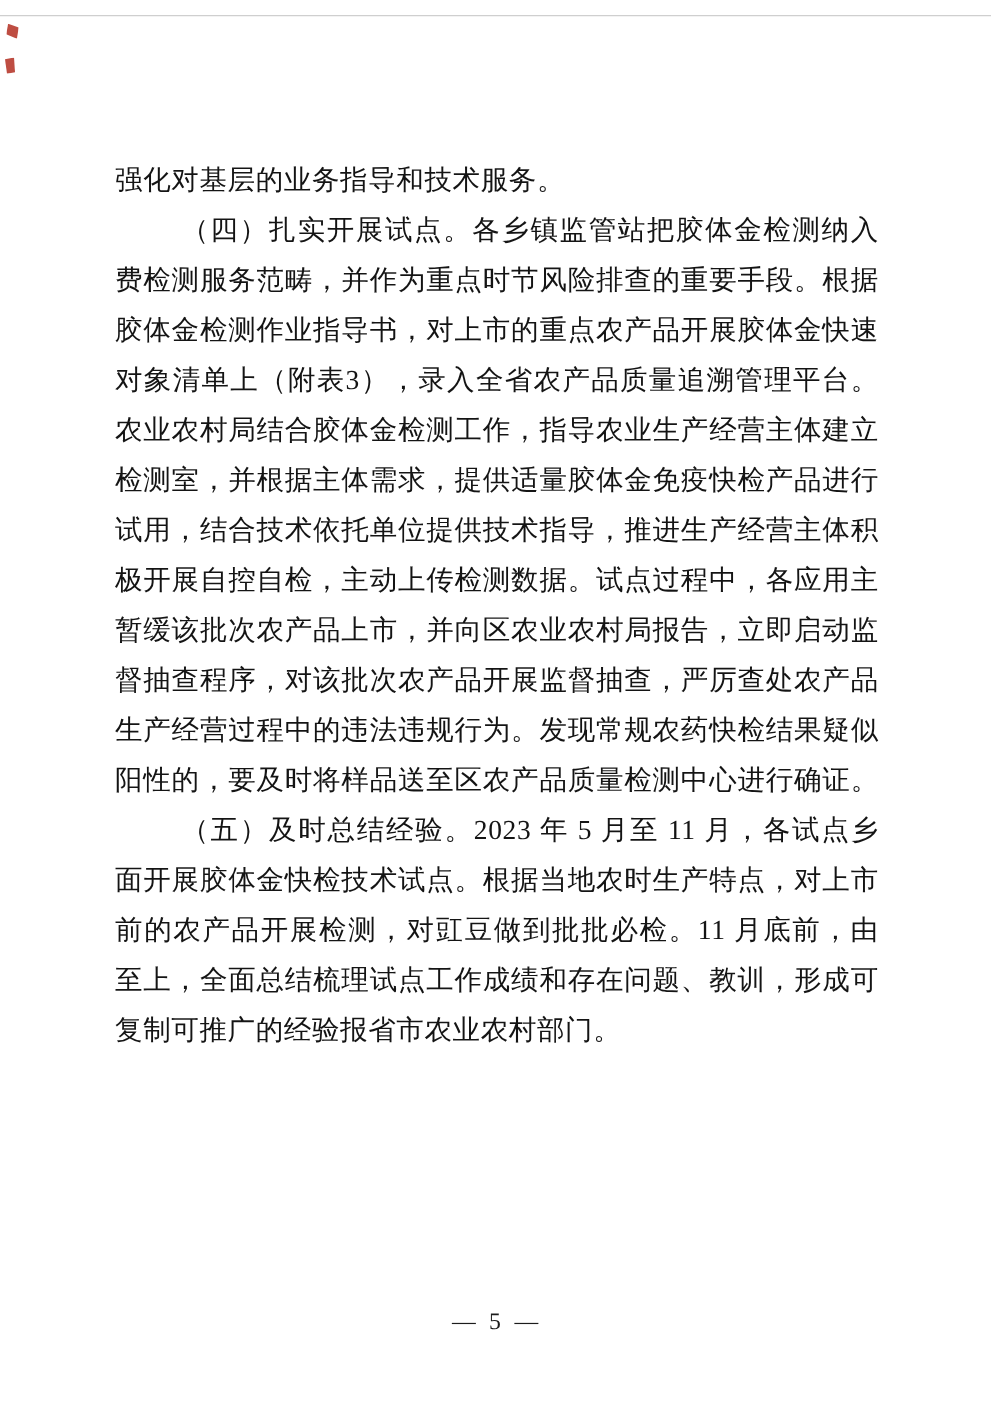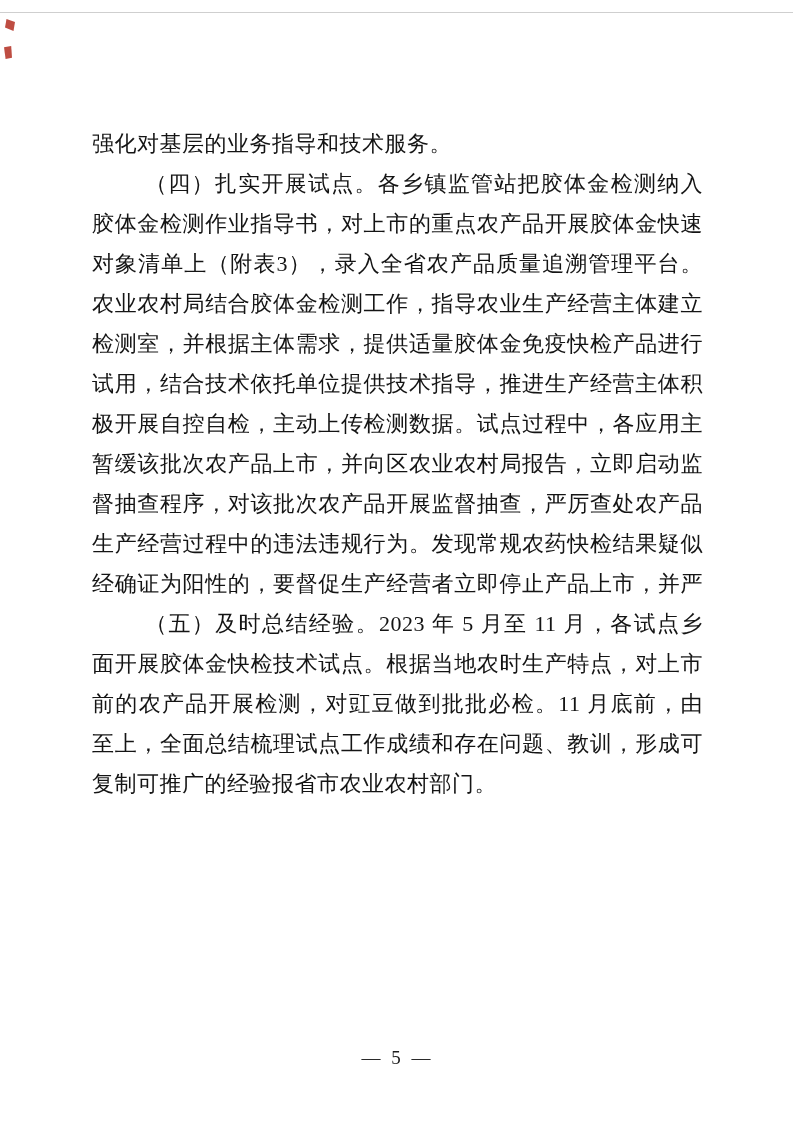--- a/index.html
+++ b/index.html
@@ -75,30 +75,31 @@
 </head>
 <body>
 
 <div class="page">
   <div class="edge-line"></div>
   <div class="artifact a1" style="background: rgb(183, 58, 46);"></div>
   <div class="artifact a2" style="background: rgb(183, 58, 46);"></div>
   <div class="content">
       <div class="line"><span class="seg">强化对基层的业务指导和技术服务。</span></div>
       <div class="line indent flush"><span class="seg bold">（四）扎实开展试点。</span><span class="seg">各乡镇监管站把胶体金检测纳入免</span></div>
+      <div class="line flush"><span class="seg">费检测服务范畴，并作为重点时节风险排查的重要手段。根据</span></div>
       <div class="line flush"><span class="seg">胶体金检测作业指导书，对上市的重点农产品开展胶体金快速</span></div>
       <div class="line flush"><span class="seg">对象清单上（附表3），录入全省农产品质量追溯管理平台。区</span></div>
       <div class="line flush"><span class="seg">农业农村局结合胶体金检测工作，指导农业生产经营主体建立</span></div>
       <div class="line flush"><span class="seg">检测室，并根据主体需求，提供适量胶体金免疫快检产品进行</span></div>
       <div class="line flush"><span class="seg">试用，结合技术依托单位提供技术指导，推进生产经营主体积</span></div>
       <div class="line flush"><span class="seg">极开展自控自检，主动上传检测数据。试点过程中，各应用主</span></div>
       <div class="line flush"><span class="seg">暂缓该批次农产品上市，并向区农业农村局报告，立即启动监</span></div>
       <div class="line flush"><span class="seg">督抽查程序，对该批次农产品开展监督抽查，严厉查处农产品</span></div>
       <div class="line flush"><span class="seg">生产经营过程中的违法违规行为。发现常规农药快检结果疑似</span></div>
-      <div class="line flush"><span class="seg">经确证为阳性的，要督促生产经营者立即停止产品上市，并严</span></div>
+      <div class="line flush"><span class="seg">阳性的，要及时将样品送至区农产品质量检测中心进行确证。</span></div>
       <div class="line indent flush"><span class="seg bold">（五）及时总结经验。</span><span class="seg">2023 年 5 月至 11 月，各试点乡镇全</span></div>
       <div class="line flush"><span class="seg">面开展胶体金快检技术试点。根据当地农时生产特点，对上市</span></div>
       <div class="line flush"><span class="seg">前的农产品开展检测，对豇豆做到批批必检。11 月底前，由下</span></div>
       <div class="line flush"><span class="seg">至上，全面总结梳理试点工作成绩和存在问题、教训，形成可</span></div>
       <div class="line"><span class="seg">复制可推广的经验报省市农业农村部门。</span></div>
     </div>
   <div class="pageno">— 5 —</div>
 </div>
 
 </body></html>

